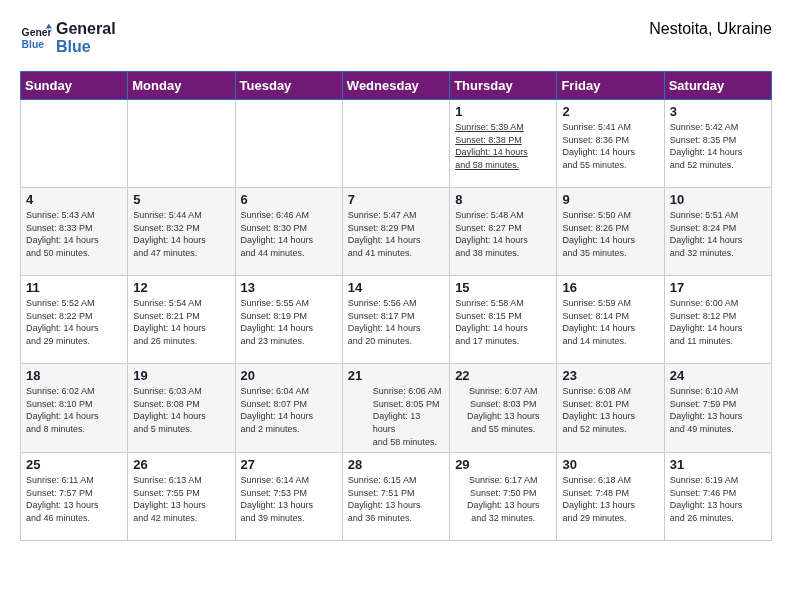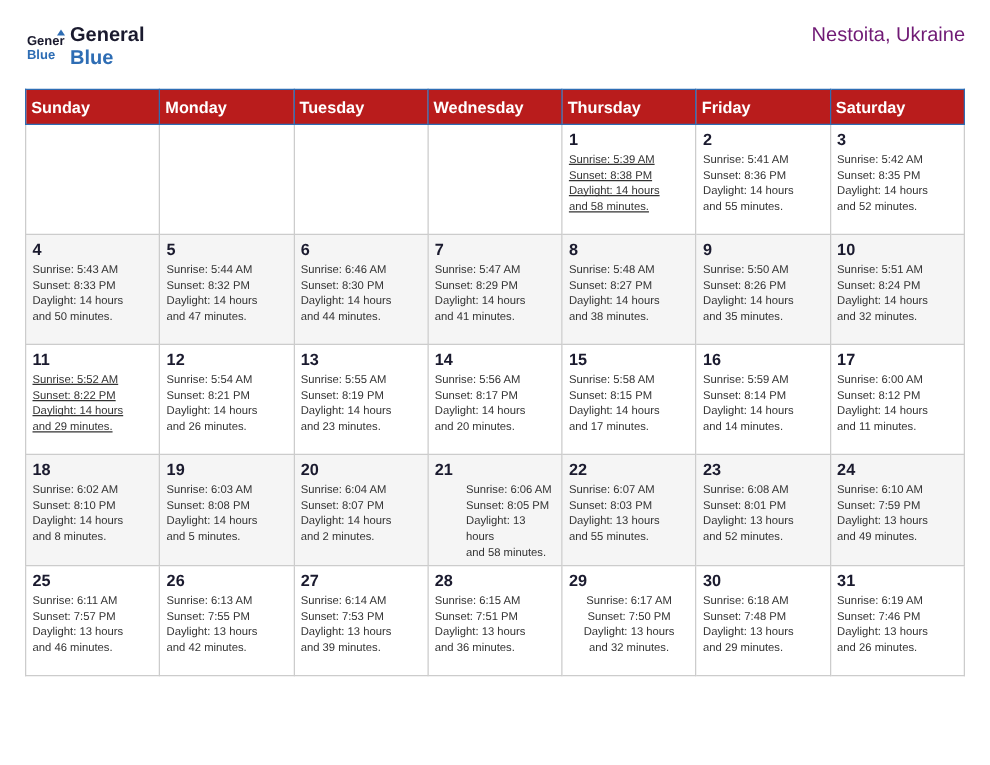--- a/index.html
+++ b/index.html
@@ -29,29 +29,29 @@
       text-align: right;
     }
     .month-year {
       font-size: 36px;
       font-weight: bold;
       color: #1a1a2e;
       line-height: 1.1;
     }
     .location {
       font-size: 16px;
-      color: #701a75;
+      color: #000000;
     }
     .calendar-table {
       width: 100%;
       border-collapse: collapse;
       table-layout: fixed;
     }
     .calendar-table thead th {
-      background-color: #b91c1c;
+      background-color: #701a75;
       color: #fff;
       font-size: 13px;
       font-weight: bold;
       padding: 6px 4px;
       text-align: left;
       border: 1px solid #2e6db4;
     }
     .calendar-table tbody td {
       vertical-align: top;
       border: 1px solid #ccc;
@@ -187,21 +187,21 @@
           <span class="day-number">10</span>
           <div class="day-info" style="white-space: pre-line;">Sunrise: 5:51 AM
 Sunset: 8:24 PM
 Daylight: 14 hours
 and 32 minutes.</div>
         </td>
       </tr>
       <tr>
         <td>
           <span class="day-number">11</span>
-          <div class="day-info" style="white-space: pre-line; text-decoration: underline;">Sunrise: 5:52 AM
+          <div class="day-info" style="white-space: pre-line;">Sunrise: 5:52 AM
 Sunset: 8:22 PM
 Daylight: 14 hours
 and 29 minutes.</div>
         </td>
         <td>
           <span class="day-number">12</span>
           <div class="day-info" style="white-space: pre-line;">Sunrise: 5:54 AM
 Sunset: 8:21 PM
 Daylight: 14 hours
 and 26 minutes.</div>
@@ -266,21 +266,21 @@
         </td>
         <td>
           <span class="day-number">21</span>
           <div class="day-info" style="white-space: pre-line; margin-left: 25px;">Sunrise: 6:06 AM
 Sunset: 8:05 PM
 Daylight: 13 hours
 and 58 minutes.</div>
         </td>
         <td>
           <span class="day-number">22</span>
-          <div class="day-info" style="white-space: pre-line;">Sunrise: 6:07 AM
+          <div class="day-info" style="white-space: pre-line; text-align: center;">Sunrise: 6:07 AM
 Sunset: 8:03 PM
 Daylight: 13 hours
 and 55 minutes.</div>
         </td>
         <td>
           <span class="day-number">23</span>
           <div class="day-info" style="white-space: pre-line;">Sunrise: 6:08 AM
 Sunset: 8:01 PM
 Daylight: 13 hours
 and 52 minutes.</div>

